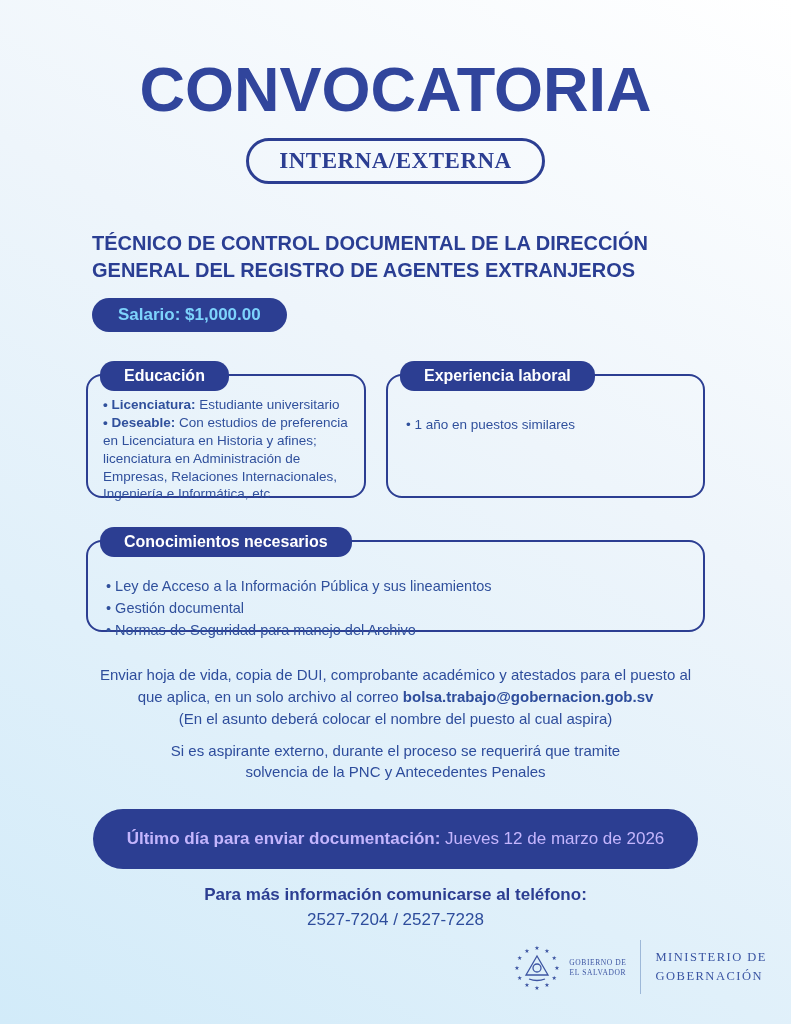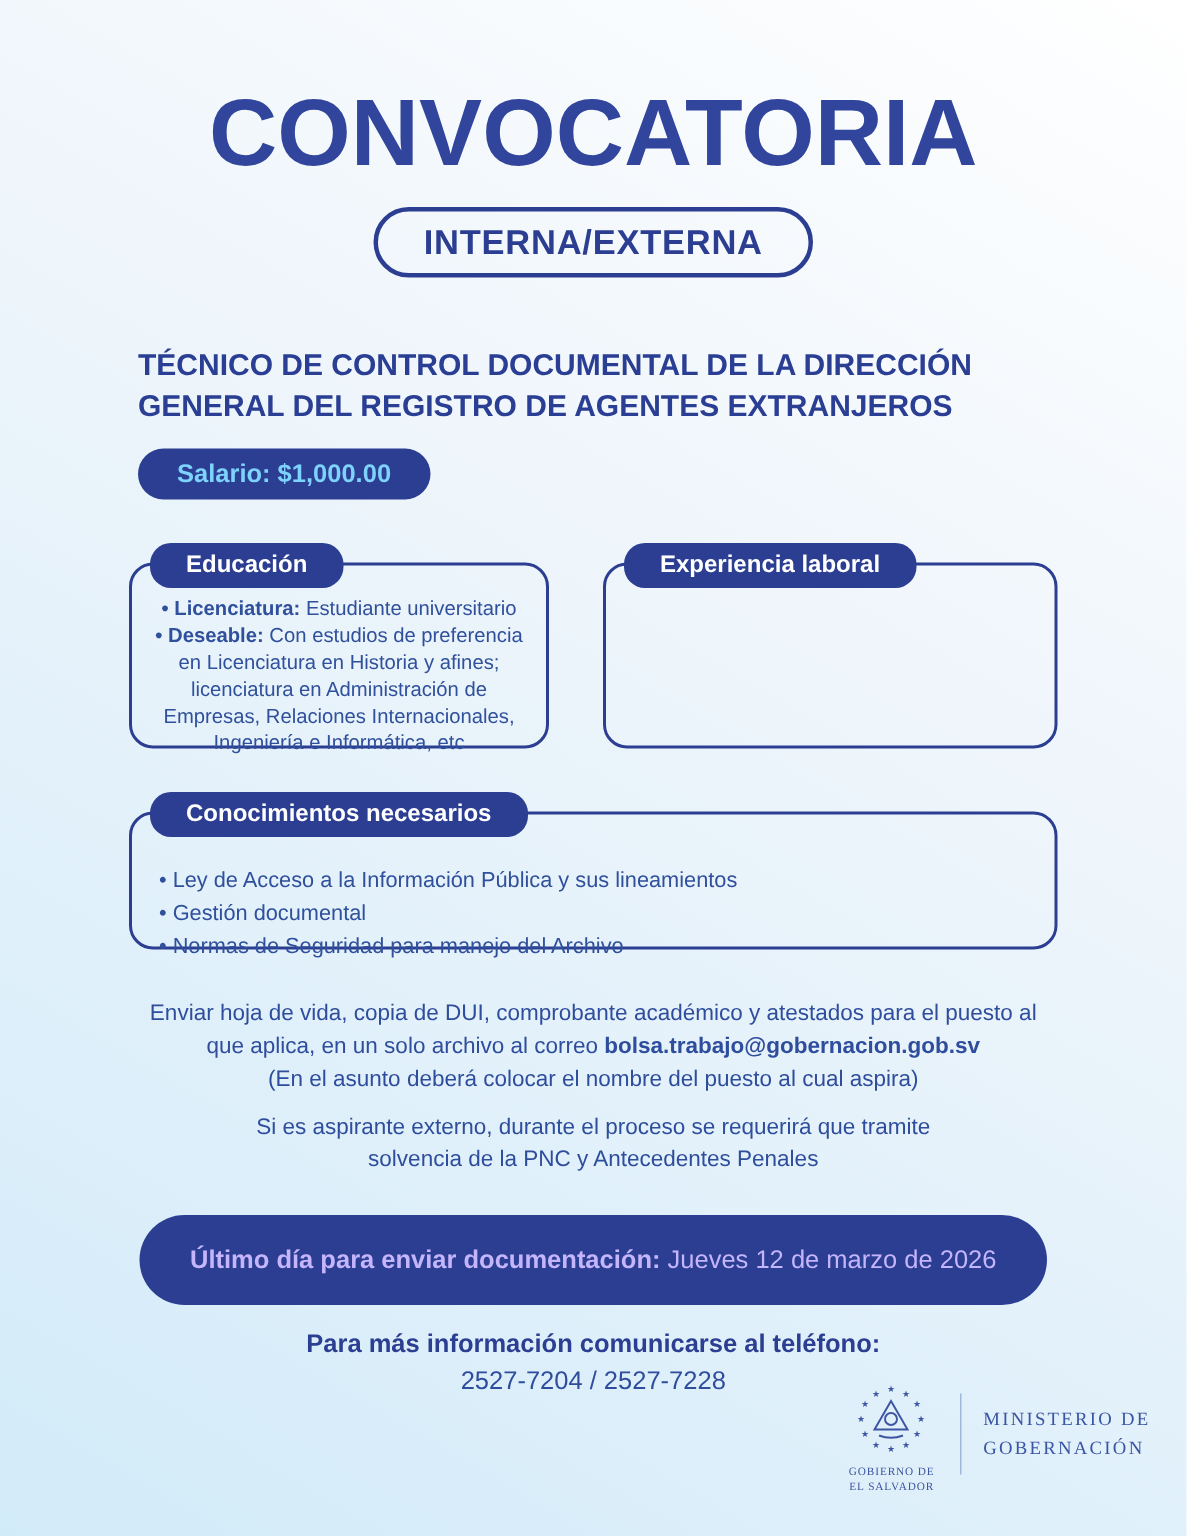--- a/index.html
+++ b/index.html
@@ -25,20 +25,21 @@
   .subtitle-wrap{text-align:center;margin-top:14px;margin-bottom:46px;}
   .subtitle-pill{
     display:inline-block;
     border:3px solid #2c3e92;
     border-radius:999px;
     padding:7px 30px;
     font-size:23px;
     font-weight:bold;
     color:#2c3e92;
     letter-spacing:0.5px;
+    font-family:Liberation Serif, serif;
   }
   .content{margin:14px 86px;width:619px;}
   .job-title{
     margin:0 0 14px 6px;
     font-size:20px;
     font-weight:bold;
     color:#2a3e93;
     line-height:1.35;
     max-width:620px;
   }
@@ -46,21 +47,21 @@
     display:inline-block;
     margin-left:6px;
     background:#2c3e92;
     color:#7dd3fc;
     font-size:17px;
     font-weight:bold;
     padding:7px 26px;
     border-radius:999px;
     margin-bottom:42px;
   }
-  .boxes-row{display:flex;gap:36px;margin-bottom:42px;text-align:center;}
+  .boxes-row{display:flex;gap:20px;margin-bottom:42px;}
   .box{
     position:relative;
     border:2px solid #2c3e92;
     border-radius:16px;
     box-sizing:border-box;
   }
   .box-edu{width:280px;height:124px;padding:20px 15px 10px 15px;}
   .box-exp{flex:1;height:124px;padding:40px 18px 10px 18px;}
   .box-kno{width:619px;height:92px;padding:34px 18px 10px 18px;margin-bottom:32px;}
   .box-header{
@@ -100,21 +101,21 @@
   .contact{text-align:center;font-size:17px;color:#2c3e92;line-height:1.45;}
   .contact .label{font-weight:bold;display:block;}
   .contact .phones{display:block;color:#2e4d9c;}
   .footer{
     position:absolute;
     right:24px;bottom:28px;
     display:flex;
     align-items:center;
     gap:14px;
   }
-  .seal{display:flex;flex-direction:column;align-items:center;}
+  .seal{display:flex;flex-direction:row;align-items:center;}
   .seal-caption{
     font-family:"Liberation Serif", serif;
     font-size:7.5px;
     letter-spacing:0.6px;
     color:#3d55a2;
     text-align:center;
     line-height:1.35;
     margin-top:2px;
   }
   .footer-divider{width:1px;height:54px;background:#9db8d8;}
@@ -148,20 +149,23 @@
       <div class="box box-edu">
         <div class="box-header">Educación</div>
         <div class="bullets">
           <div class="item"><span class="b">• Licenciatura:</span><span> Estudiante universitario</span></div>
           <div class="item"><span class="b">• Deseable:</span><span> Con estudios de preferencia en Licenciatura en Historia y afines; licenciatura en Administración de Empresas, Relaciones Internacionales, Ingeniería e Informática, etc</span></div>
         </div>
       </div>
 
       <div class="box box-exp">
         <div class="box-header">Experiencia laboral</div>
+        <div class="bullets">
+          <div class="item">• 1 año en puestos similares</div>
+        </div>
       </div>
 
     </div>
 
     <div class="box box-kno">
       <div class="box-header">Conocimientos necesarios</div>
       <div class="bullets">
         <div class="item">• Ley de Acceso a la Información Pública y sus lineamientos</div>
         <div class="item">• Gestión documental</div>
         <div class="item">• Normas de Seguridad para manejo del Archivo</div>

